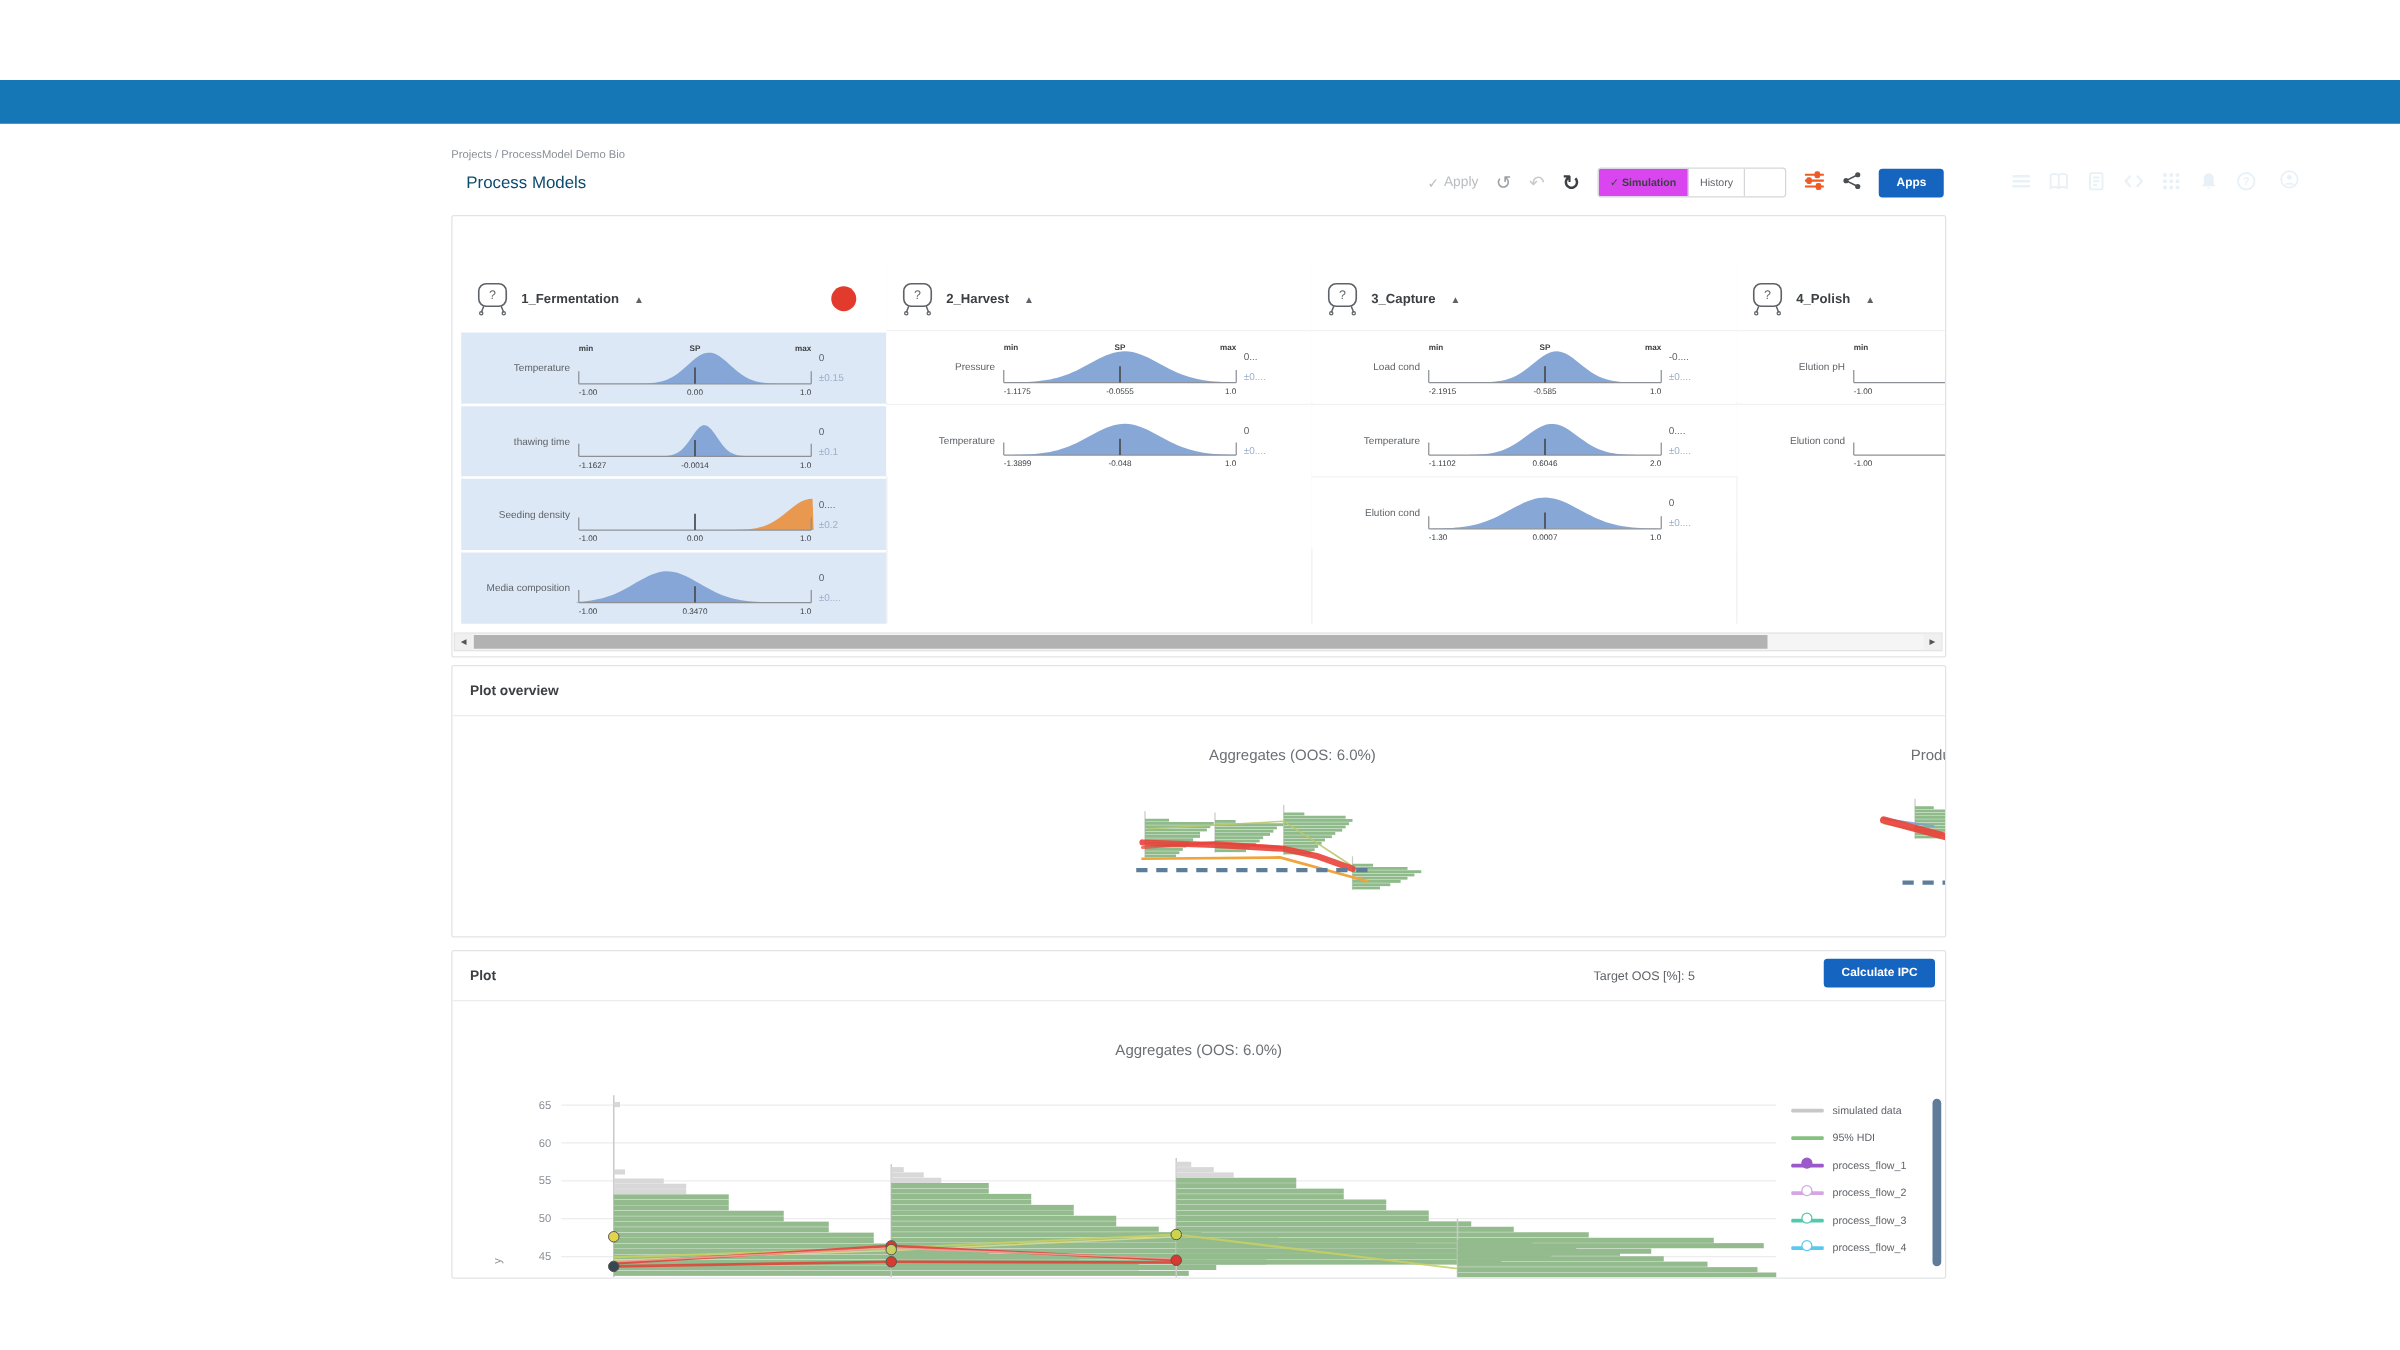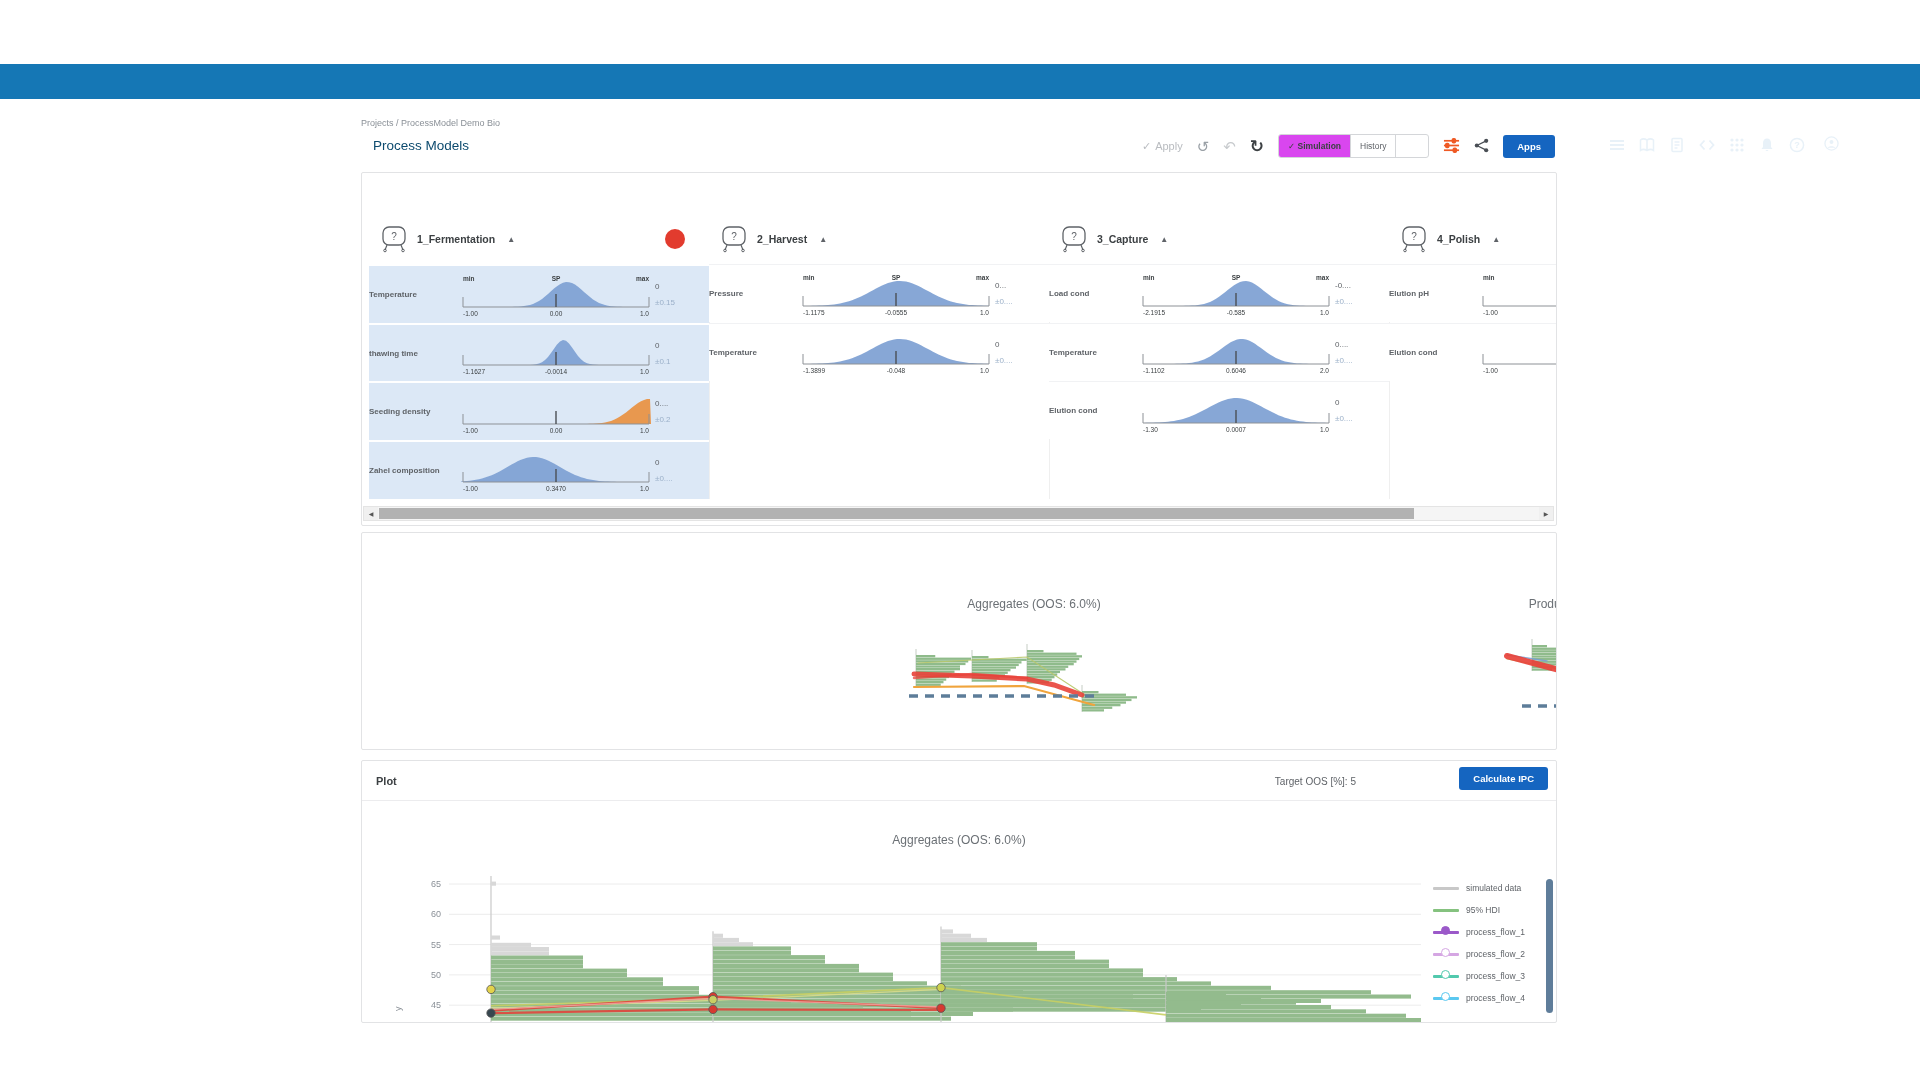--- a/index.html
+++ b/index.html
@@ -39,21 +39,21 @@
   #tab-pps .card-title{left:24px;}
   #tab-underline{position:absolute;left:8px;top:37px;width:196px;height:3px;background:#1577b5;}
   
   .pcol{position:absolute;top:41px;height:285px;width:340px;border-right:1px solid #efefef;}
   .pcol-head{position:absolute;left:0;top:0;width:100%;height:50px;display:flex;align-items:center;gap:8px;padding-left:10px;box-sizing:border-box;background:#fff;}
   .pcol-name{font-size:10.5px;font-weight:bold;color:#3c4043;}
   .caret{font-size:8px;color:#5f6368;margin-left:4px;}
   .statusdot{position:absolute;right:24px;top:15px;width:20px;height:20px;border-radius:50%;background:#e23b2e;}
   .prow{position:absolute;left:0;width:340px;height:57px;display:flex;align-items:center;background:#fff;border-top:1px solid #f1f2f4;}
   .prow.selrow{background:#dce8f6;border-top:2px solid #fff;}
-  .plabel{width:92px;text-align:left;font-size:8px;color:#5f6368;padding-right:5px;box-sizing:border-box;font-weight:bold;}
+  .plabel{width:92px;text-align:right;font-size:8px;color:#5f6368;padding-right:5px;box-sizing:border-box;}
   .pvals{width:50px;font-size:8px;color:#5f6368;padding-left:4px;}
   .pvals .tol{color:#9bb0c9;margin-top:7px;}
   
   #hscroll{position:absolute;left:1px;top:333px;width:1191px;height:15px;background:#f5f5f5;border:1px solid #e4e4e4;box-sizing:border-box;}
   #hscroll .arrow{position:absolute;top:0;width:14px;height:13px;display:flex;align-items:center;justify-content:center;font-size:6px;color:#555;background:#f0f0f0;}
   #hthumb{position:absolute;left:15px;top:1px;width:1035px;height:11px;background:#b2b2b2;}
   
   .ov-title{position:absolute;top:64px;font-size:12px;color:#6b7075;width:500px;text-align:center;}
   .ov-svg{position:absolute;top:100px;}
   
@@ -258,21 +258,21 @@
               <text x="2" y="44" font-size="6.5" fill="#3c4043">-1.00</text>
               <text x="95" y="44" text-anchor="middle" font-size="6.5" fill="#3c4043">0.00</text>
               <text x="188" y="44" text-anchor="end" font-size="6.5" fill="#3c4043">1.0</text>
             </svg>
             <div class="pvals">
               <div>0....</div>
               <div class="tol">±0.2</div>
             </div>
           </div>
           <div class="prow selrow" style="top: 225.5px;">
-            <div class="plabel">Zahel composition</div>
+            <div class="plabel">Media composition</div>
             <svg width="190" height="46" viewBox="0 0 190 46">
               <path d="M0,35L0,34.5L3,34.3L6,34.1L9,33.7L12,33.3L15,32.8L18,32.2L21,31.5L24,30.6L27,29.6L30,28.5L33,27.2L36,25.7L39,24.2L42,22.5L45,20.8L48,19.0L51,17.3L54,15.7L57,14.1L60,12.8L63,11.7L66,10.8L69,10.2L72,10.0L75,10.1L78,10.5L81,11.2L84,12.3L87,13.5L90,15.0L93,16.6L96,18.3L99,20.0L102,21.7L105,23.4L108,25.0L111,26.5L114,27.9L117,29.1L120,30.2L123,31.1L126,31.9L129,32.6L132,33.1L135,33.6L138,33.9L141,34.2L144,34.4L147,34.6L150,34.7L153,34.8L156,34.9L159,34.9L162,34.9L165,35.0L168,35.0L171,35.0L174,35.0L177,35.0L180,35.0L183,35.0L186,35.0L189,35.0L190,35 Z" fill="#7d9fd3" fill-opacity="0.92"></path>
               <line x1="2" y1="35" x2="188" y2="35" stroke="#8d9196" stroke-width="1"></line>
               <line x1="2" y1="35" x2="2" y2="25" stroke="#8d9196" stroke-width="1"></line>
               <line x1="188" y1="35" x2="188" y2="25" stroke="#8d9196" stroke-width="1"></line>
               <line x1="95" y1="35" x2="95" y2="22" stroke="#4a4f55" stroke-width="1.4"></line>
               <text x="2" y="44" font-size="6.5" fill="#3c4043">-1.00</text>
               <text x="95" y="44" text-anchor="middle" font-size="6.5" fill="#3c4043">0.3470</text>
               <text x="188" y="44" text-anchor="end" font-size="6.5" fill="#3c4043">1.0</text>
             </svg>
@@ -439,20 +439,23 @@
         </div>
       </div>
     <div id="hscroll">
       <div class="arrow" style="left:0;">◀</div>
       <div id="hthumb"></div>
       <div class="arrow" style="right:0;">▶</div>
     </div>
   </div>
 
   <div id="card-overview" class="card">
+    <div class="card-head">
+      <div class="card-title">Plot overview</div>
+    </div>
     <div class="ov-title" style="left:422px;">Aggregates (OOS: 6.0%)</div>
     <div class="ov-title" style="left:995px;">Product amount (OOS: 3.0%)</div>
     <svg id="ov1" class="ov-svg" style="left:542px;" width="260" height="100" viewBox="0 0 260 100">
         <line x1="12" y1="16" x2="12" y2="53.2" stroke="#c5cdc4" stroke-width="1"></line>
         <rect x="12" y="22" width="19.25" height="2.3" fill="#8fbb8b"></rect>
         <rect x="12" y="24.6" width="55" height="2.3" fill="#8fbb8b"></rect>
         <rect x="12" y="27.2" width="52.25" height="2.3" fill="#8fbb8b"></rect>
         <rect x="12" y="29.8" width="49.5" height="2.3" fill="#8fbb8b"></rect>
         <rect x="12" y="32.4" width="44" height="2.3" fill="#8fbb8b"></rect>
         <rect x="12" y="35" width="44" height="2.3" fill="#8fbb8b"></rect>

